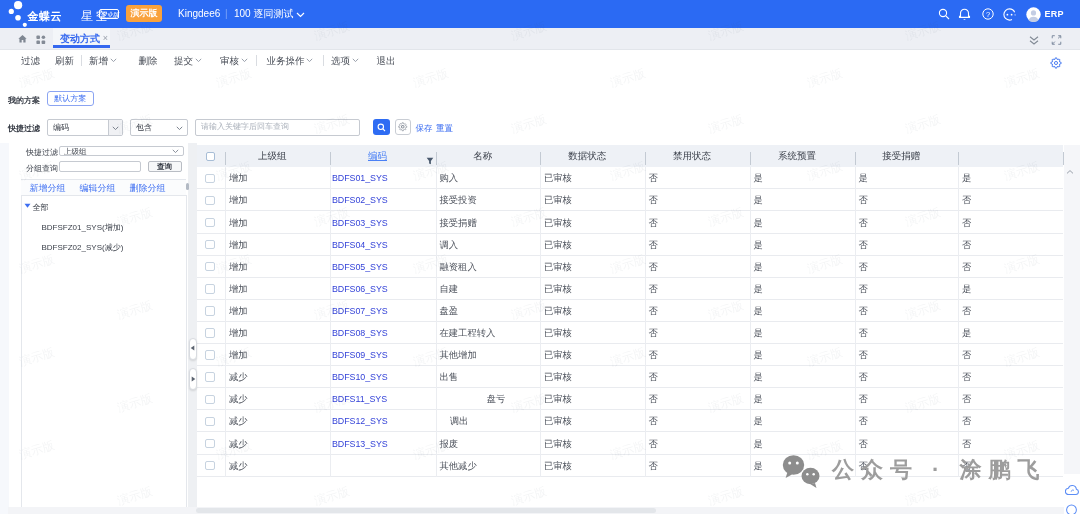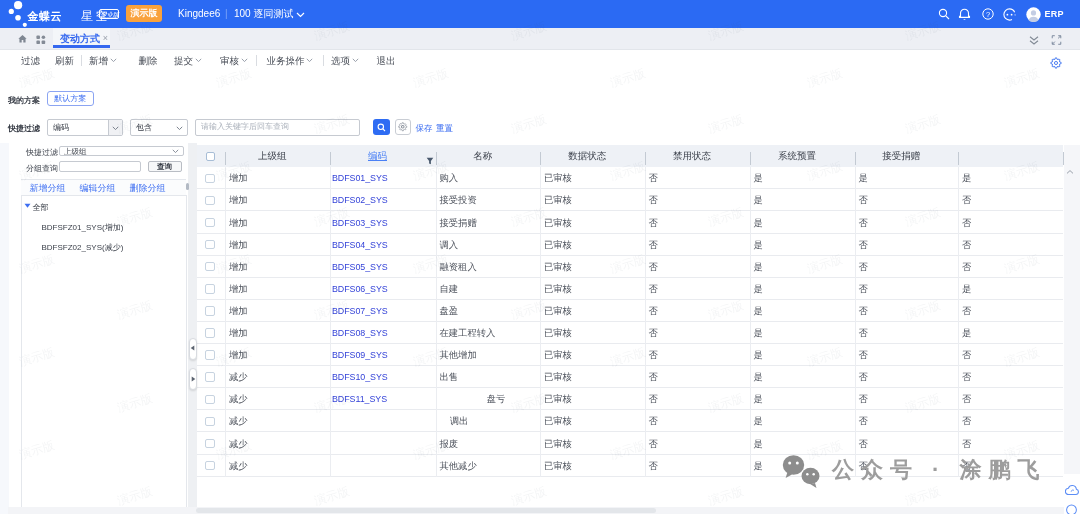--- a/index.html
+++ b/index.html
@@ -190,30 +190,32 @@
 <div class="cell" style="left:254px;width:99.5px;margin-left:36px;">盘亏</div>
 <div class="cell" style="left:347.3px;width:99.5px;">已审核</div>
 <div class="cell" style="left:451.8px;width:100.0px;">否</div>
 <div class="cell" style="left:556.8px;width:100.0px;">是</div>
 <div class="cell" style="left:661.8px;width:98.5px;">否</div>
 <div class="cell" style="left:765.3px;width:100.0px;">否</div>
 </div>
 <div class="row" style="top:410.4px;height:22.1px;">
 <div class="cb rcb" style="left:8.8px;top:6.3px;"></div>
 <div class="cell" style="left:32.3px;width:99.5px;">减少</div>
+<div class="cell code" style="left:135.3px;width:101.0px;">BDFS12_SYS</div>
 <div class="cell" style="left:253px;width:99.5px;">调出</div>
 <div class="cell" style="left:347.3px;width:99.5px;">已审核</div>
 <div class="cell" style="left:451.8px;width:100.0px;">否</div>
 <div class="cell" style="left:556.8px;width:100.0px;">是</div>
 <div class="cell" style="left:661.8px;width:98.5px;">否</div>
 <div class="cell" style="left:765.3px;width:100.0px;">否</div>
 </div>
 <div class="row" style="top:432.5px;height:22.1px;">
 <div class="cb rcb" style="left:8.8px;top:6.3px;"></div>
 <div class="cell" style="left:32.3px;width:99.5px;">减少</div>
+<div class="cell code" style="left:135.3px;width:101.0px;">BDFS13_SYS</div>
 <div class="cell" style="left:242.8px;width:99.5px;">报废</div>
 <div class="cell" style="left:347.3px;width:99.5px;">已审核</div>
 <div class="cell" style="left:451.8px;width:100.0px;">否</div>
 <div class="cell" style="left:556.8px;width:100.0px;">是</div>
 <div class="cell" style="left:661.8px;width:98.5px;">否</div>
 <div class="cell" style="left:765.3px;width:100.0px;">否</div>
 </div>
 <div class="row" style="top:454.6px;height:22.1px;">
 <div class="cb rcb" style="left:8.8px;top:6.3px;"></div>
 <div class="cell" style="left:32.3px;width:99.5px;">减少</div>

